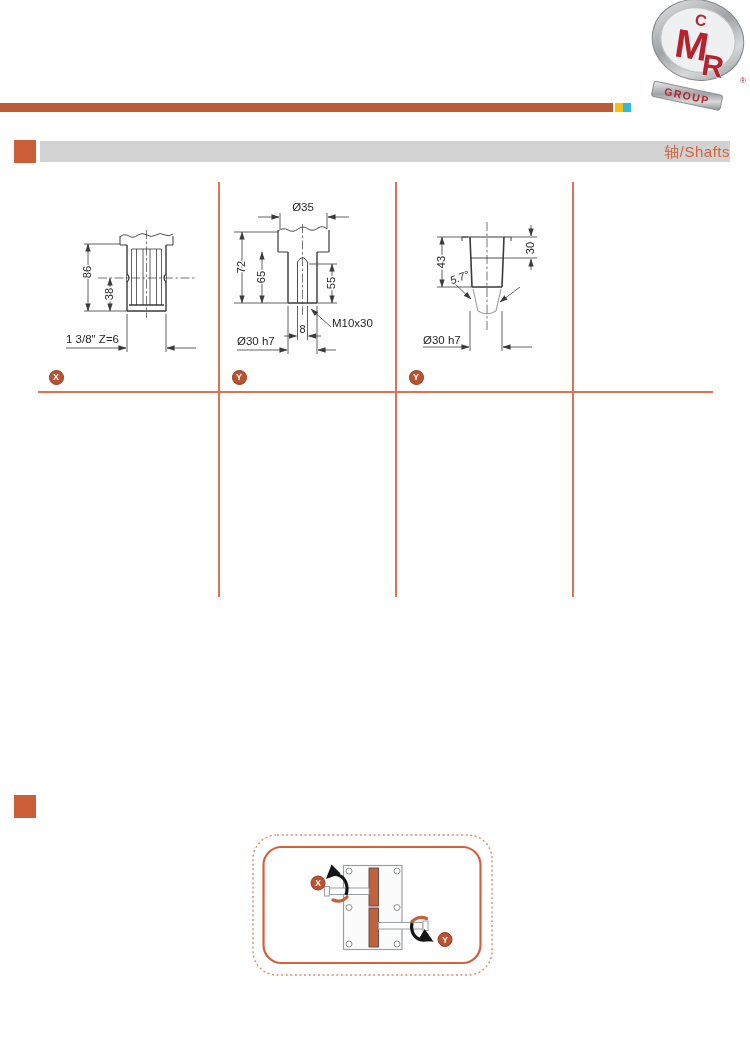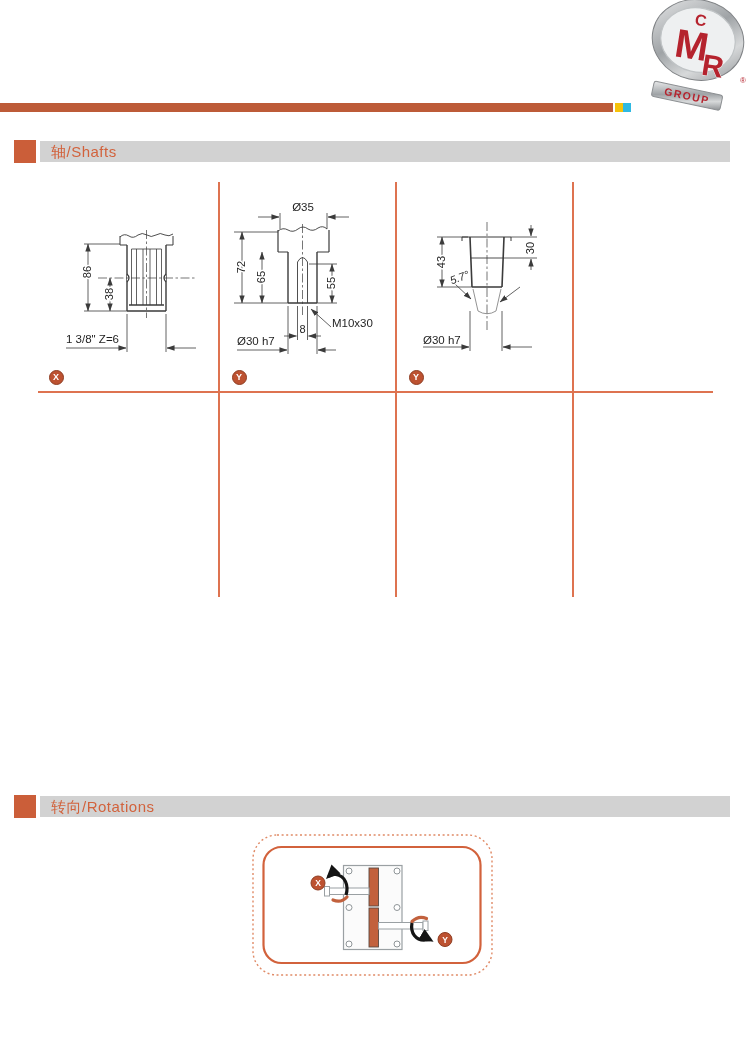--- a/index.html
+++ b/index.html
@@ -8,21 +8,21 @@
     margin:0 auto;overflow:hidden;
     font-family:"Liberation Sans", sans-serif;
   }
   
   .bar-orange{position:absolute;left:0;top:103px;width:613px;height:9px;background:#bd5b38;}
   .sq-yellow{position:absolute;left:615px;top:103px;width:8px;height:9px;background:#f6c20a;}
   .sq-cyan{position:absolute;left:623px;top:103px;width:8px;height:9px;background:#2fb9e2;}
   
   .sec-square{position:absolute;left:14px;width:22px;height:23px;background:#cb5e39;}
   .sec-bar{position:absolute;left:40px;width:690px;height:21px;background:#d2d2d2;
-    display:flex;align-items:center;}
+    display:flex;align-items:center;justify-content:flex-end;}
   .sec-title{color:#d2623c;font-size:15px;letter-spacing:0.5px;padding-left:11px;line-height:21px;}
   .sh1-square{top:140px;} .sh1-bar{top:141px;}
   .sh2-square{top:795px;} .sh2-bar{top:796px;}
   
   .vline{position:absolute;top:182px;width:2px;height:415px;background:#de7350;}
   .hline{position:absolute;left:38px;top:391px;width:675px;height:2px;background:#de7350;}
   
   .badge{position:absolute;width:15px;height:15px;border-radius:50%;
     background:#bd5231;border:1px solid #8e3d22;color:#fff;font-size:9px;font-weight:bold;
     display:flex;align-items:center;justify-content:center;box-sizing:border-box;}
@@ -197,23 +197,20 @@
     <text class="dimtxt" transform="rotate(-90 531 248)" x="531" y="248" text-anchor="middle" dominant-baseline="middle">30</text>
     <text class="dimtxt" transform="translate(461,281) rotate(-21)" text-anchor="middle" font-style="italic">5.7°</text>
     <text class="lbltxt" x="423" y="344">Ø30 h7</text>
   </svg>
 
   <div class="badge" style="left:48.5px;top:369.5px;">X</div>
   <div class="badge" style="left:231.5px;top:369.5px;">Y</div>
   <div class="badge" style="left:408.5px;top:369.5px;">Y</div>
 
   <div class="sec-square sh2-square"></div>
-  <div class="sec-bar sh2-bar">
-    <span class="sec-title">转向/Rotations</span>
-  </div>
 
   <svg class="rot-wrap" viewBox="250 832 250 148">
     <defs>
       <marker id="ahb" viewBox="0 0 4 3.6" refX="3" refY="1.8" markerWidth="4.5" markerHeight="4" orient="auto">
         <path d="M0,0 L4,1.8 L0,3.6 Z" fill="#141414"></path>
       </marker>
     </defs>
 
     <rect x="253" y="835" width="239" height="140" rx="24" fill="none" stroke="#e08a66" stroke-width="1.4" stroke-dasharray="2 2.6"></rect>
 

